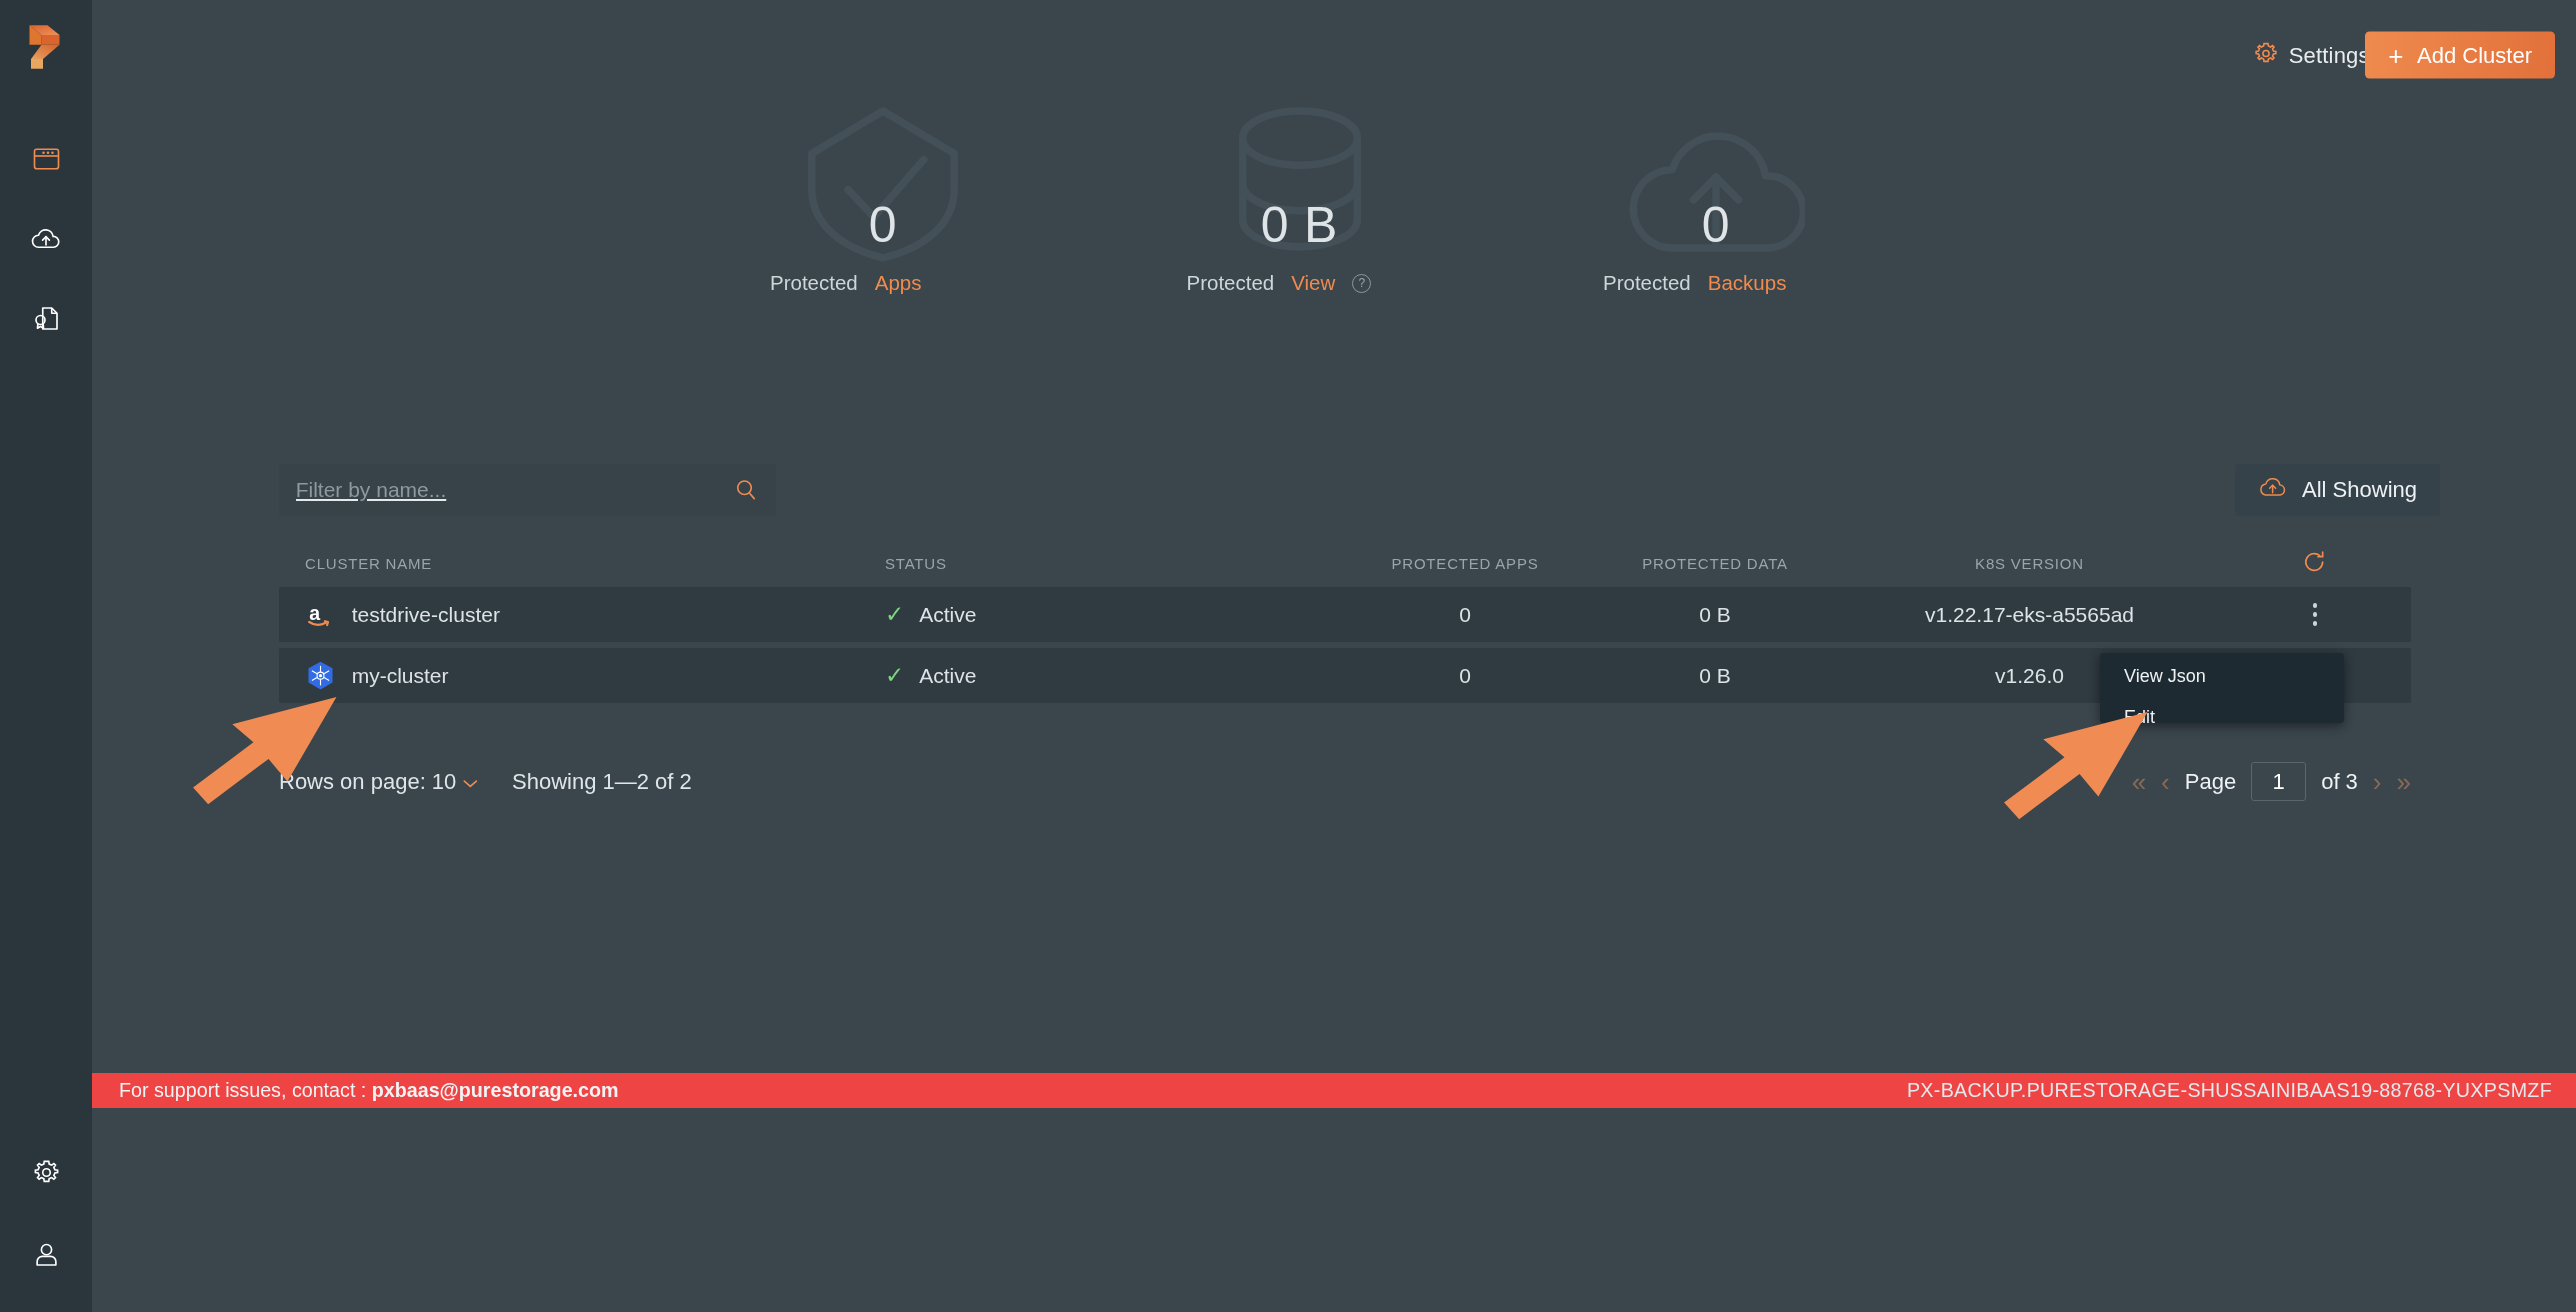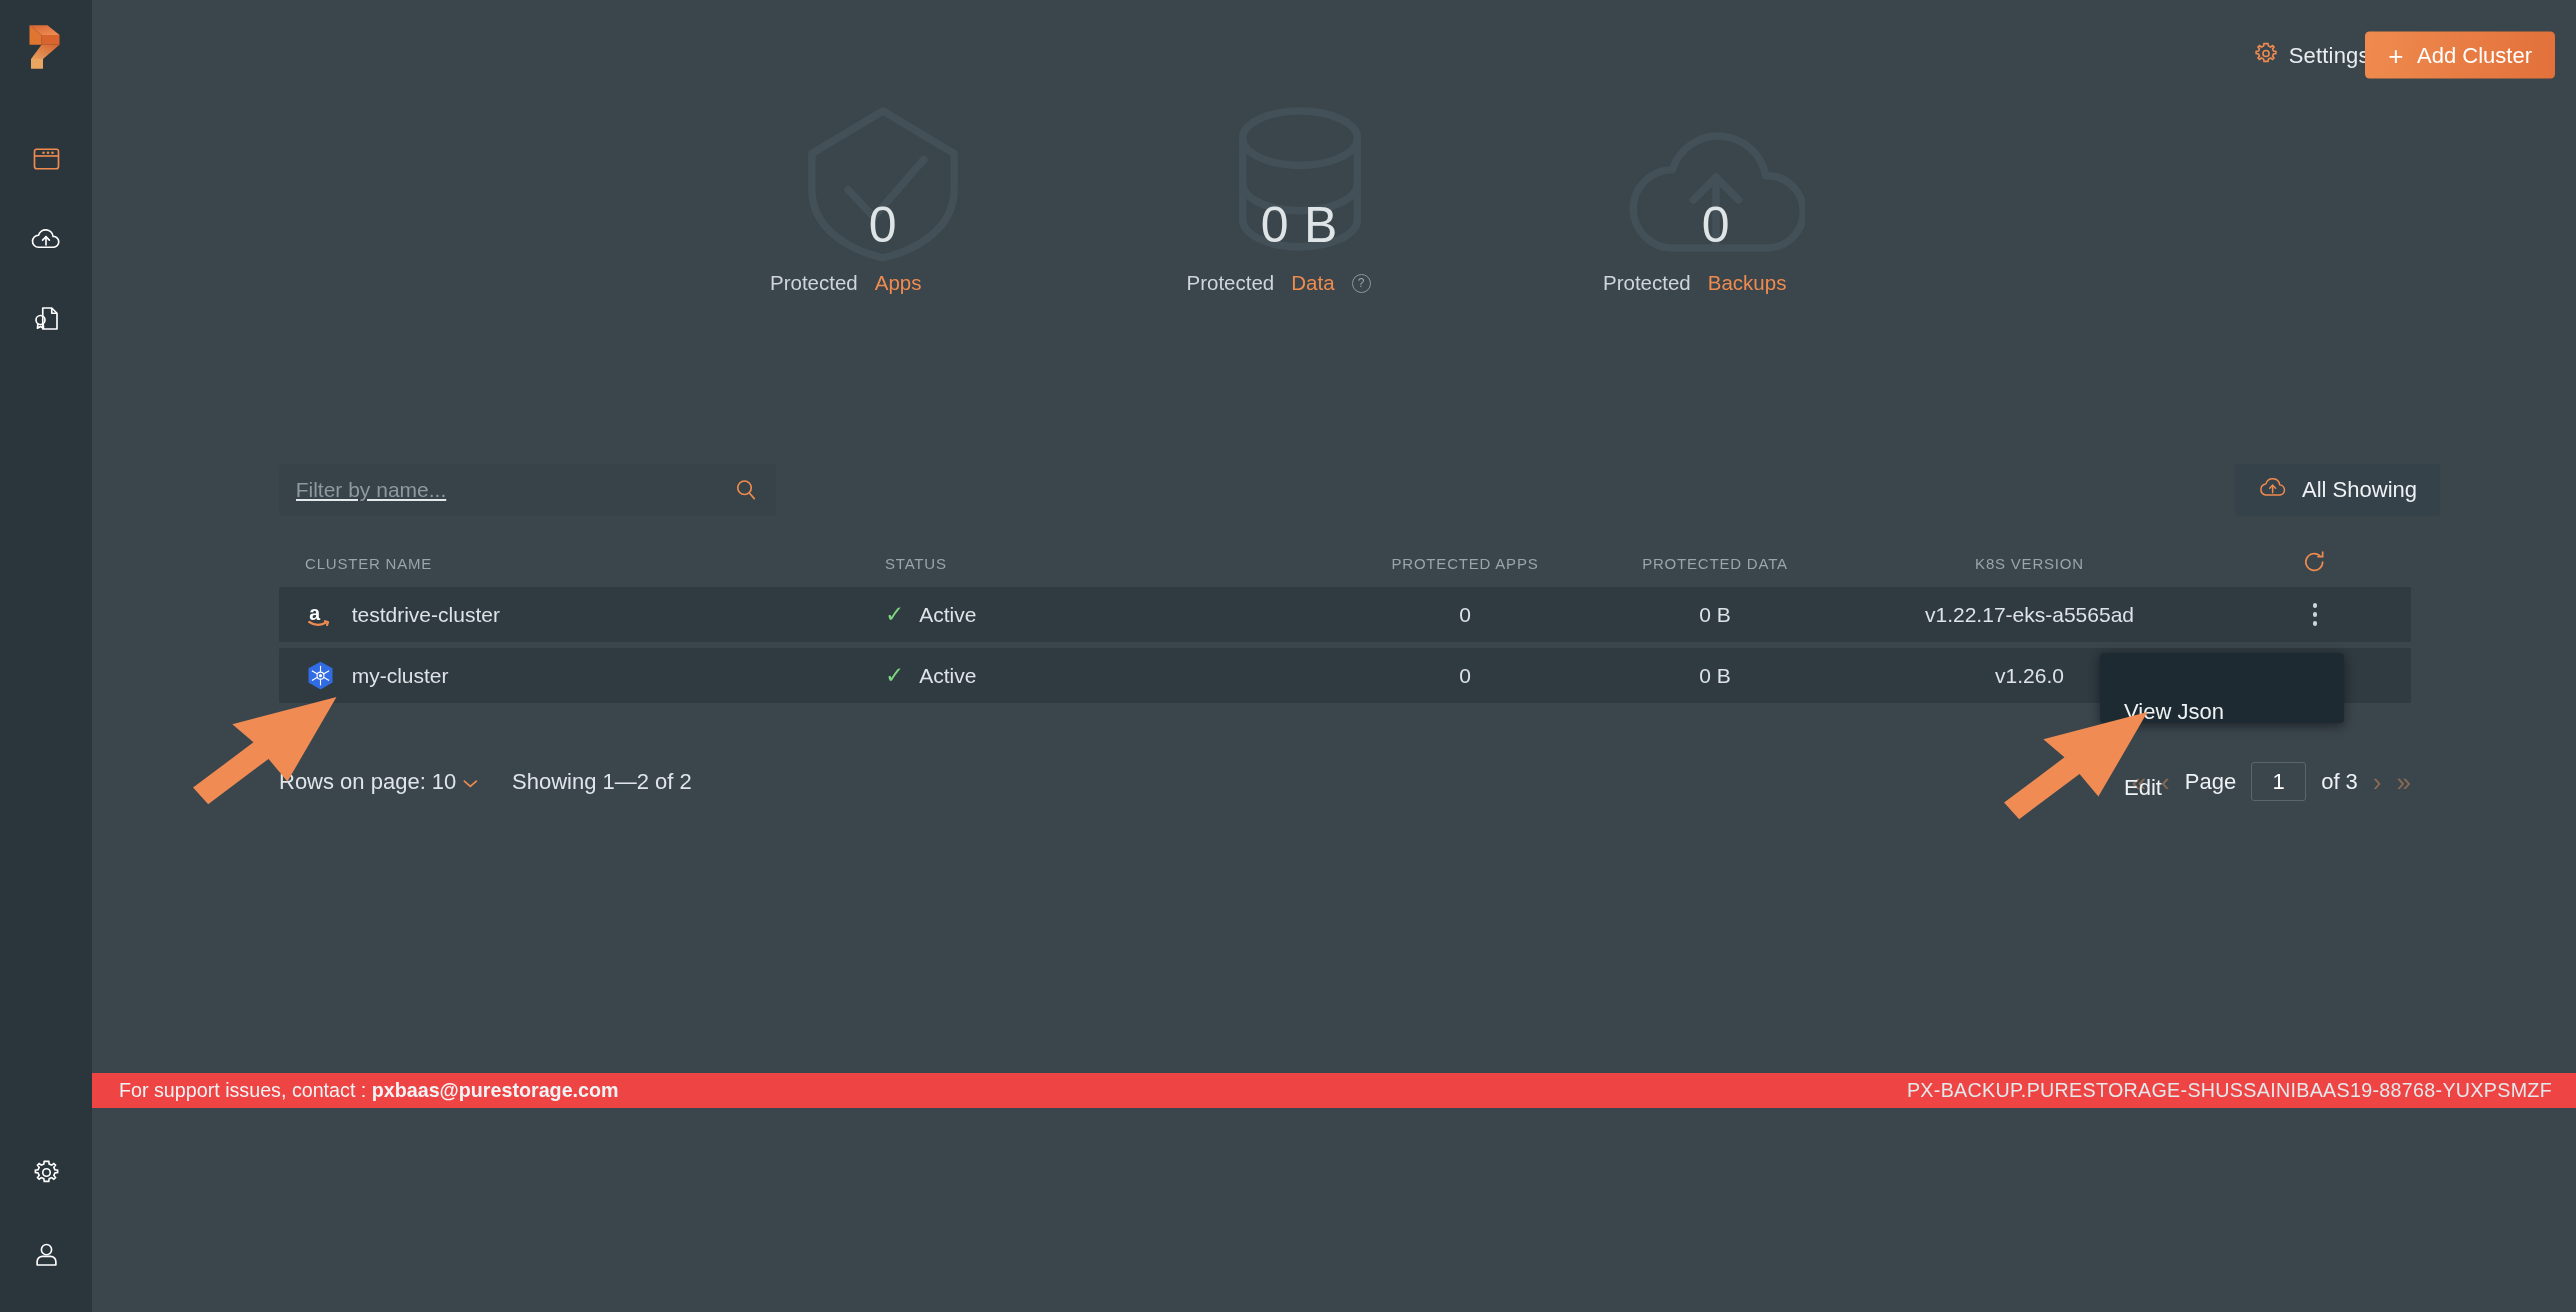--- a/index.html
+++ b/index.html
@@ -125,21 +125,21 @@
   
   #ctx-menu {
     position: absolute; left: 2100px; top: 653px;
     width: 244px; height: 70px;
     background: #1e2a31; border-radius: 3.8px;
     box-shadow: 0 2.3px 10.6px rgba(0,0,0,.45);
     z-index: 40; padding-top: 3px;
   }
   .ctx-item {
     height: 41px; display: flex; align-items: center;
-    padding-left: 24px; color: #eef2f4; font-size: 22px; cursor: pointer; margin-top: 35px;
+    padding-left: 24px; color: #eef2f4; font-size: 18px; cursor: pointer;
   }
 
   
   #pager { position: absolute; left: 279px; right: 165px; top: 759px; height: 45px; }
   #rows-on-page {
     position: absolute; left: 0; top: 0; height: 45px;
     display: flex; align-items: center; gap: 6px;
     color: #dfe5e8; font-size: 22px; cursor: pointer;
   }
   #showing {
@@ -300,21 +300,21 @@
       <span class="stat-bg">
         <svg width="156" height="163" viewBox="0 0 103 108" fill="none" stroke="#445058" stroke-width="5" stroke-linecap="round">
           <ellipse cx="51.5" cy="22" rx="38" ry="18"></ellipse>
           <path d="M13.5 22 V52 C13.5 62 30.5 70 51.5 70 C72.5 70 89.5 62 89.5 52 V22"></path>
           <path d="M13.5 52 V76 C13.5 86 30.5 94 51.5 94 C72.5 94 89.5 86 89.5 76 V52"></path>
         </svg>
       </span>
       <div class="stat-num">0 B</div>
       <div class="stat-label">
         <span>Protected</span>
-        <span class="hl">Data</span>
+        <span class="hl">View</span>
         <span class="help-dot">?</span>
       </div>
     </div>
 
     <div class="stat">
       <span class="stat-bg">
         <svg width="178" height="155" viewBox="0 0 118 103" fill="none" stroke="#445058" stroke-width="5" stroke-linecap="round" stroke-linejoin="round">
           <path d="M30 95 A26 26 0 0 1 30 43 A32 32 0 0 1 92 47 A24 24 0 0 1 94 95 Z"></path>
           <line x1="59" y1="92" x2="59" y2="48"></line>
           <polyline points="44,63 59,48 74,63"></polyline>

